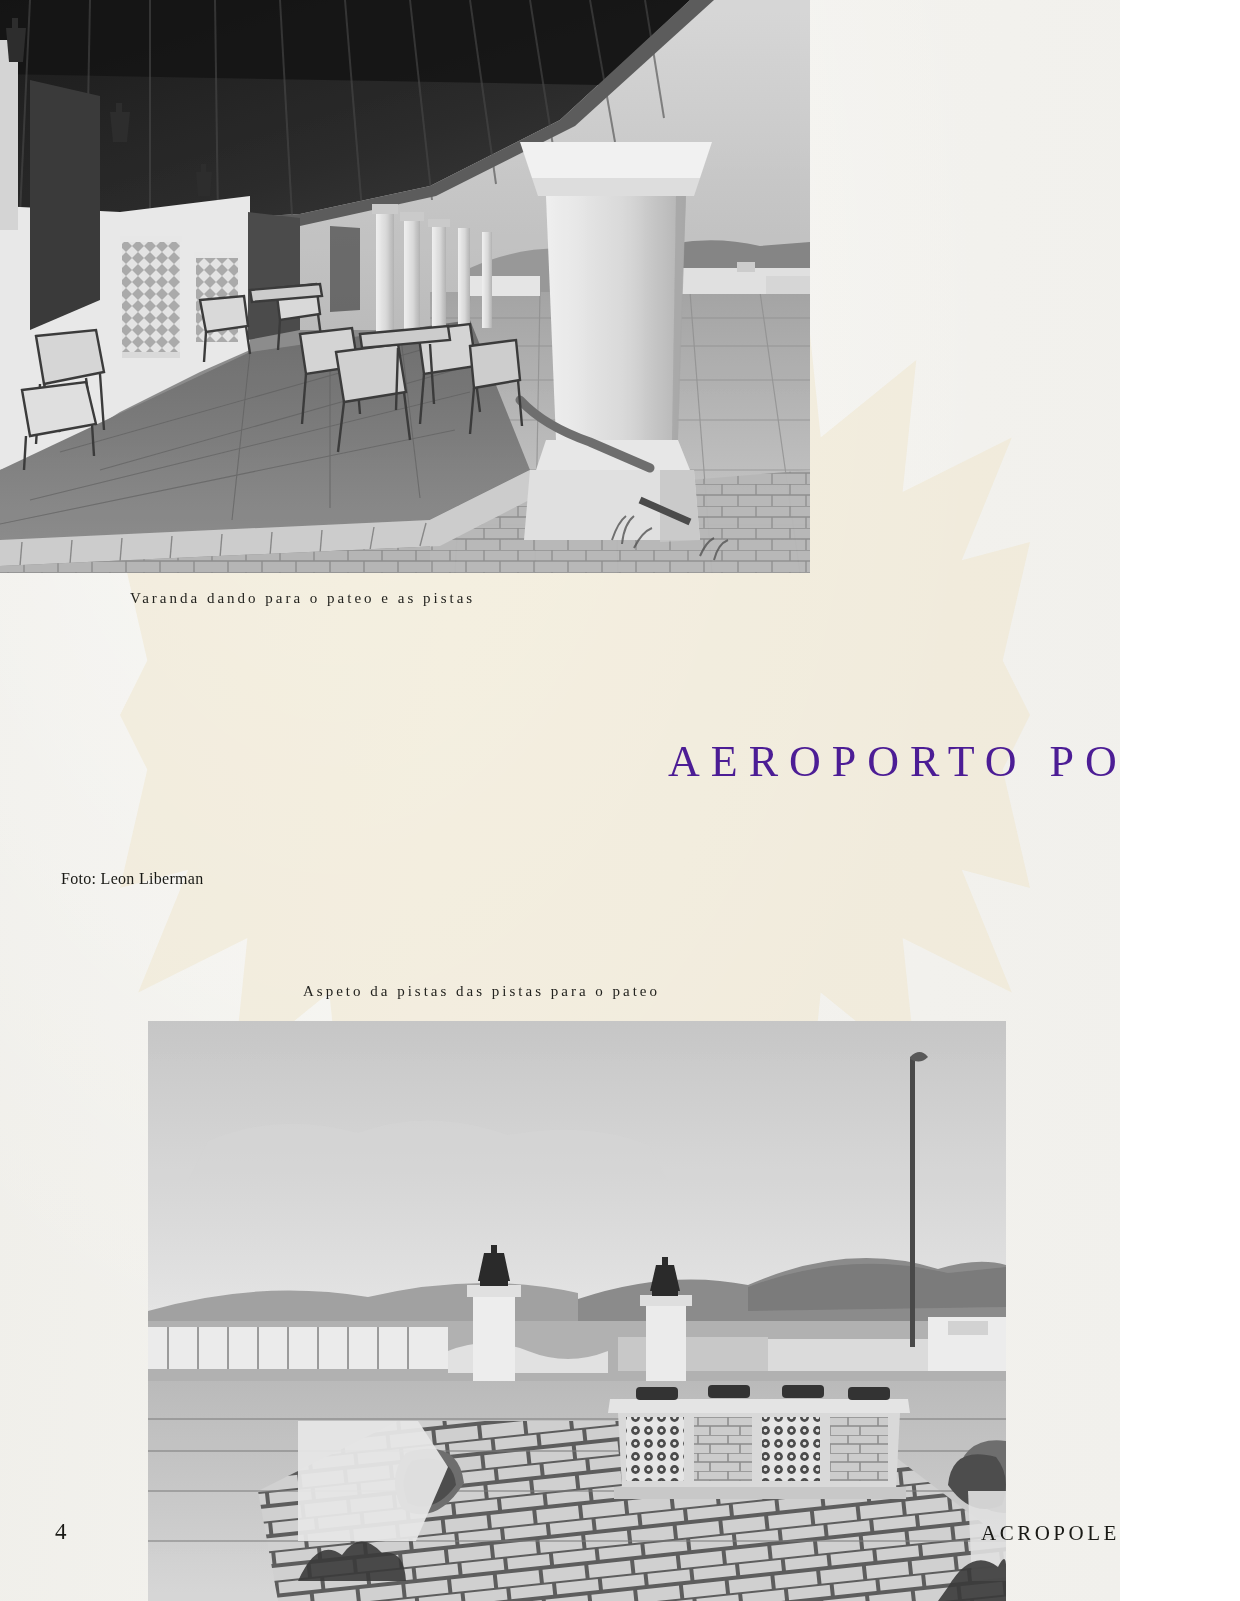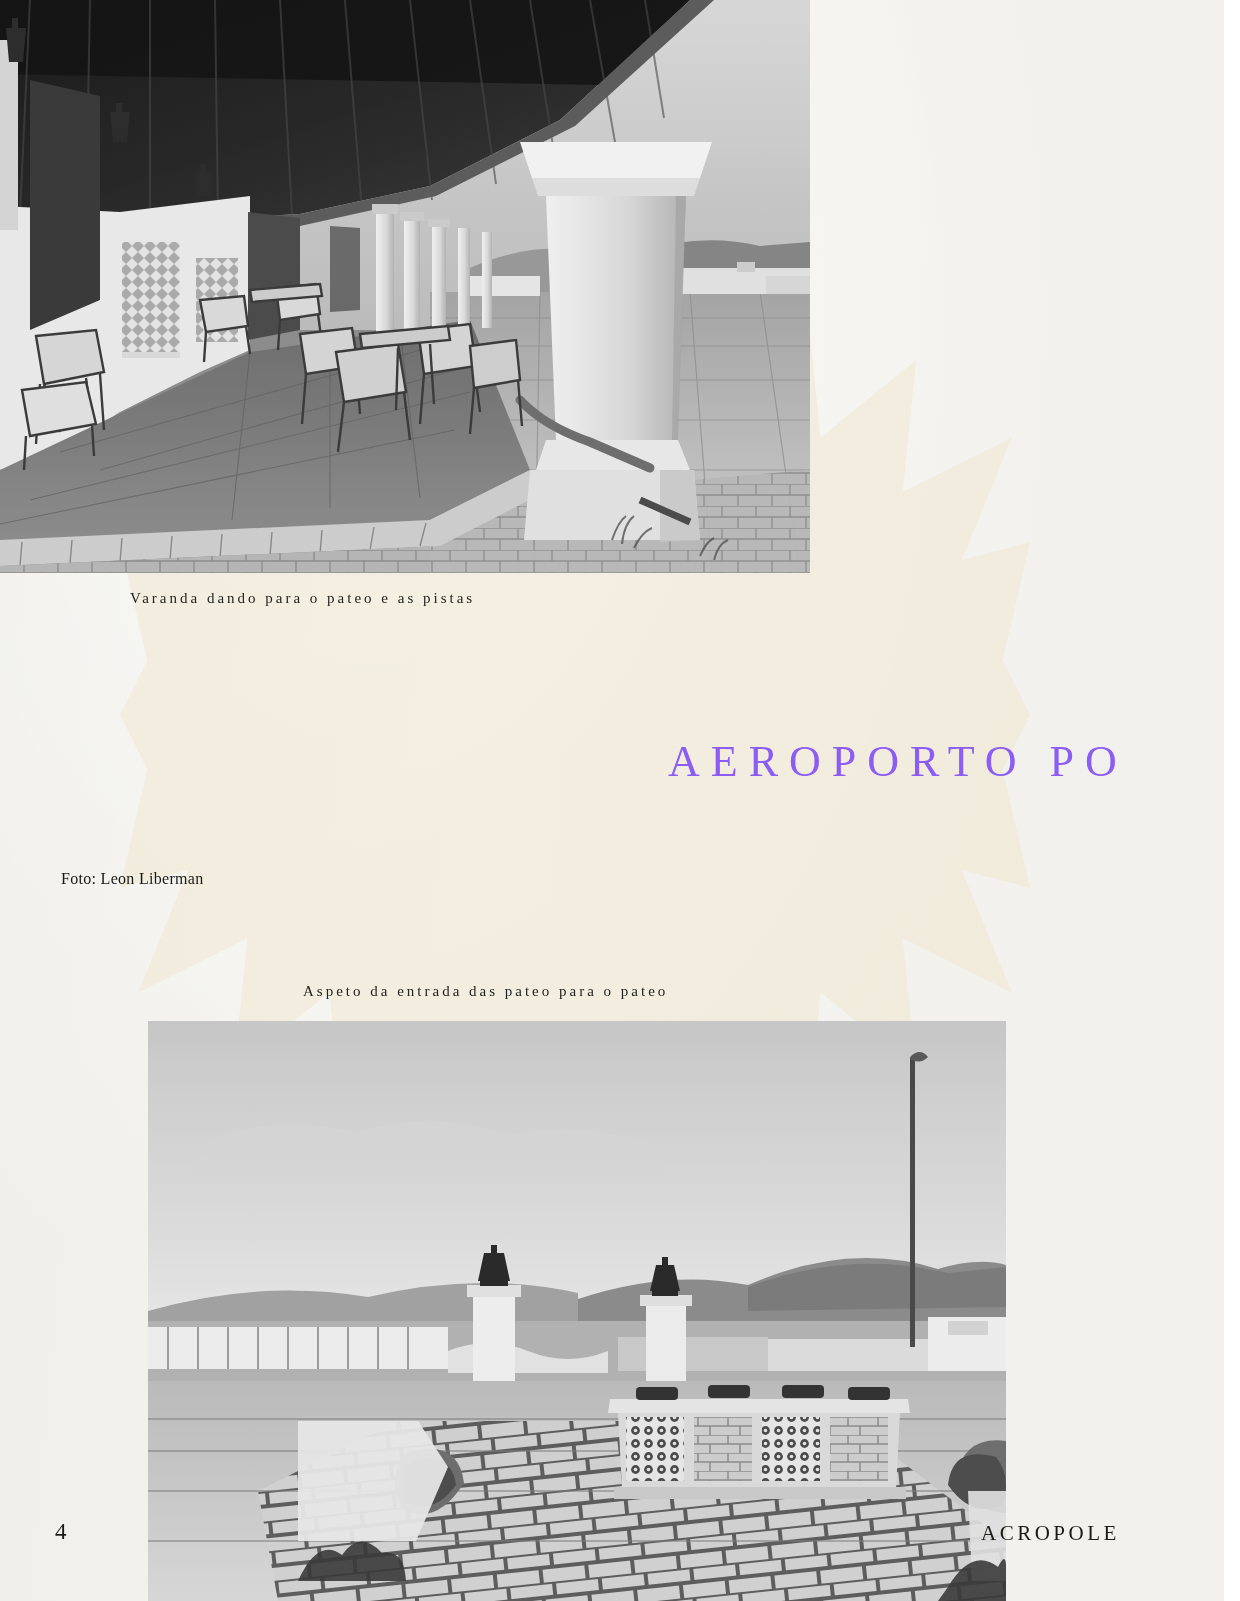--- a/index.html
+++ b/index.html
@@ -2,21 +2,21 @@
 <html><head>
 <meta charset="utf-8">
 <style>
   html, body {
     margin: 0;
     padding: 0;
     background: #ffffff;
   }
   .page {
     position: relative;
-    width: 1224px;
+    width: 1120px;
     height: 1601px;
     background: #f3f2ee;
     overflow: hidden;
     font-family: "Liberation Serif", serif;
   }
 
   
   .paper-tint {
     position: absolute;
     inset: 0;
@@ -70,21 +70,21 @@
   .cap-top { left: 130px; top: 590px; }
   .cap-bottom { left: 303px; top: 983px; }
 
   .headline {
     position: absolute;
     left: 668px;
     top: 736px;
     font-family: "Liberation Serif", serif;
     font-size: 44px;
     letter-spacing: 11px;
-    color: #8b5cf6;
+    color: #4c1d95;
     white-space: nowrap;
     font-weight: 400;
     text-align: center;
   }
 
   .photo-credit {
     position: absolute;
     left: 61px;
     top: 870px;
     font-family: "Liberation Serif", serif;
@@ -299,21 +299,21 @@
       <rect x="0" y="0" width="810" height="573" fill="#7a7a72" opacity="0.05"></rect>
     </svg>
   </div>
 
   <div class="cap cap-top">Varanda dando para o pateo e as pistas</div>
 
   <div class="headline">AEROPORTO PO</div>
 
   <div class="photo-credit">Foto: Leon Liberman</div>
 
-  <div class="cap cap-bottom">Aspeto da entrada das pateo para o pateo</div>
+  <div class="cap cap-bottom">Aspeto da pistas das pistas para o pateo</div>
 
   <div class="photo-bottom">
     <svg class="photo-svg" viewBox="0 0 858 580" preserveAspectRatio="none" aria-hidden="true">
       <defs>
         <linearGradient id="sky2" x1="0" y1="0" x2="0" y2="1">
           <stop offset="0%" stop-color="#c9c9c5"></stop>
           <stop offset="70%" stop-color="#dededa"></stop>
           <stop offset="100%" stop-color="#e8e8e4"></stop>
         </linearGradient>
         <linearGradient id="ground2" x1="0" y1="0" x2="0" y2="1">

